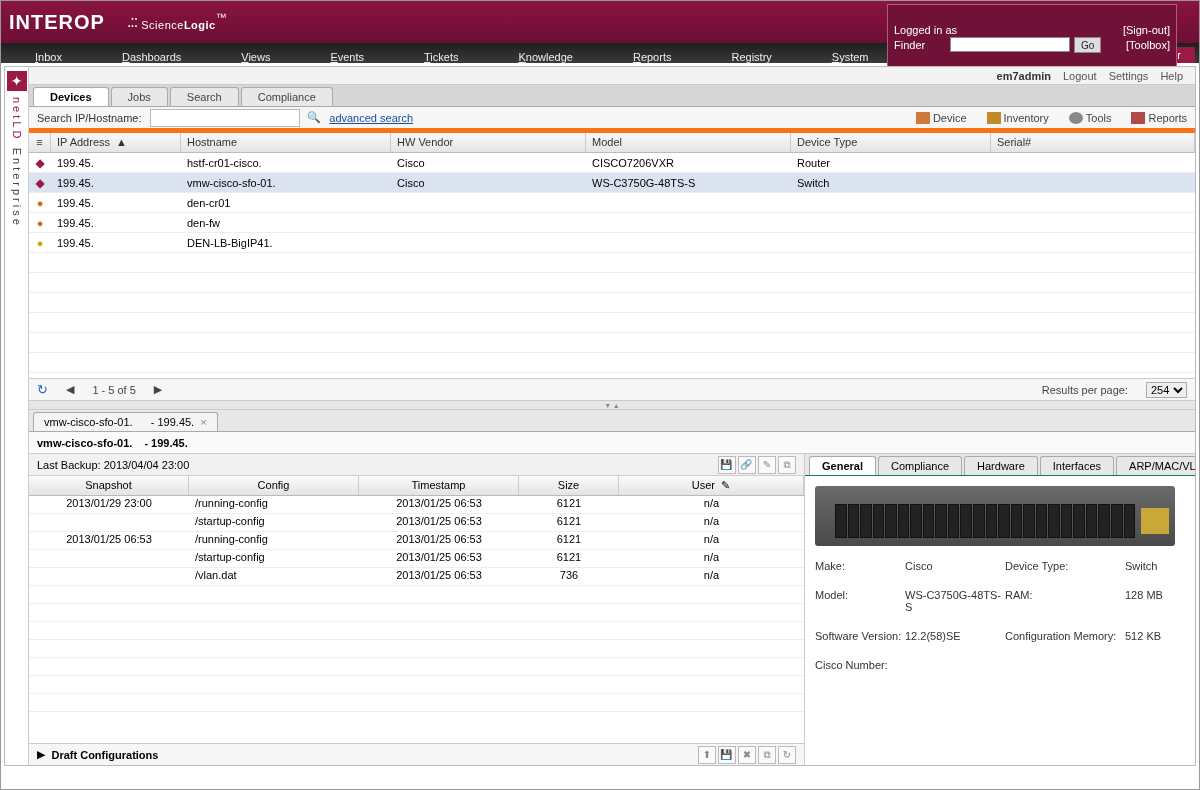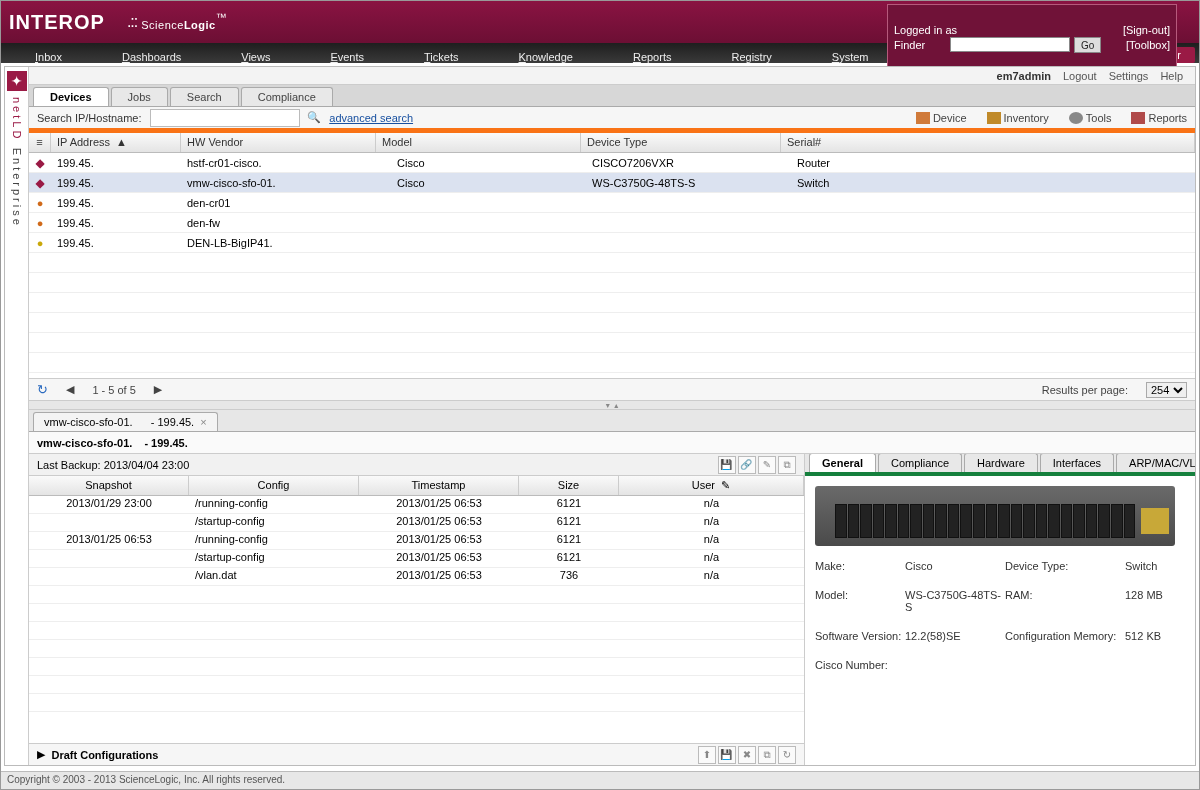--- a/index.html
+++ b/index.html
@@ -94,21 +94,21 @@
 .cc-cfg{width:170px;flex:0 0 170px}
 .cc-ts{width:160px;flex:0 0 160px;text-align:center}
 .cc-sz{width:100px;flex:0 0 100px;text-align:center}
 .cc-usr{flex:1;text-align:center}
 
 .draft-row{height:22px;border-top:1px solid #ccc;background:#f6f6f6;display:flex;align-items:center;padding:0 8px}
 .draft-row .tri{margin-right:6px}
 .draft-row .tools{margin-left:auto;display:flex;gap:2px}
 .draft-row .tools span{width:18px;height:18px;border:1px solid #bbb;background:#fafafa;display:inline-flex;align-items:center;justify-content:center;color:#888;font-size:10px}
 
-.rtabs{height:22px;background:#e7e7e7;display:flex;align-items:flex-end;border-bottom:4px solid #15803d;padding-left:4px}
+.rtabs{height:22px;background:#e7e7e7;display:flex;align-items:flex-end;border-bottom:1px solid #15803d;padding-left:4px}
 .rtabs .rt{padding:3px 12px;border:1px solid #aaa;border-bottom:none;background:#e8e8e8;margin-right:2px;border-radius:3px 3px 0 0;cursor:pointer;font-size:11px}
 .rtabs .rt.on{background:#fff;font-weight:bold}
 
 .rbody{flex:1;padding:10px;overflow:hidden}
 .switch-img{width:360px;height:60px;background:#555;border-radius:3px;position:relative;margin-bottom:14px;background:linear-gradient(#6a6a6a,#4a4a4a)}
 .switch-img .ports{position:absolute;left:20px;right:40px;top:18px;bottom:8px;display:flex;gap:1px}
 .switch-img .ports i{flex:1;background:#222;border:1px solid #111}
 .switch-img .yel{position:absolute;right:6px;top:22px;width:28px;height:26px;background:#c8a838}
 
 .info-grid{display:grid;grid-template-columns:90px 100px 120px 60px;row-gap:17px;font-size:11px;color:#333}
@@ -198,20 +198,21 @@
           </span>
     <span class="rbtn">
             <span class="ic" style="background:#b04a4a"></span>
             <span>Reports</span>
           </span>
    </div>
 
    <div class="grid-head">
     <div class="c-ic">≡</div>
     <div class="c-ip"><span>IP Address</span> &nbsp;▲</div>
+    <div class="c-host">Hostname</div>
     <div class="c-ven">HW Vendor</div>
     <div class="c-mod">Model</div>
     <div class="c-dt">Device Type</div>
     <div class="c-sn">Serial#</div>
    </div>
    <div class="grid-body" id="gridBody">
           <div class="row">
             <div class="c-ic"><span class="shield-r">◆</span></div>
             <div class="c-ip">199.45.</div>
             <div class="c-host">hstf-cr01-cisco.</div>
@@ -416,14 +417,13 @@
                 <span>512 KB</span>
         <span class="k">Cisco Number:</span>
                 <span></span>
       </div>
      </div>
     </div>
    </div>
   </div>
  </div>
 
- <div class="footer">Copyright © 2003 - 2013 ScienceLogic, Inc. All rights reserved.</div>
 </div>
 
 </body></html>

